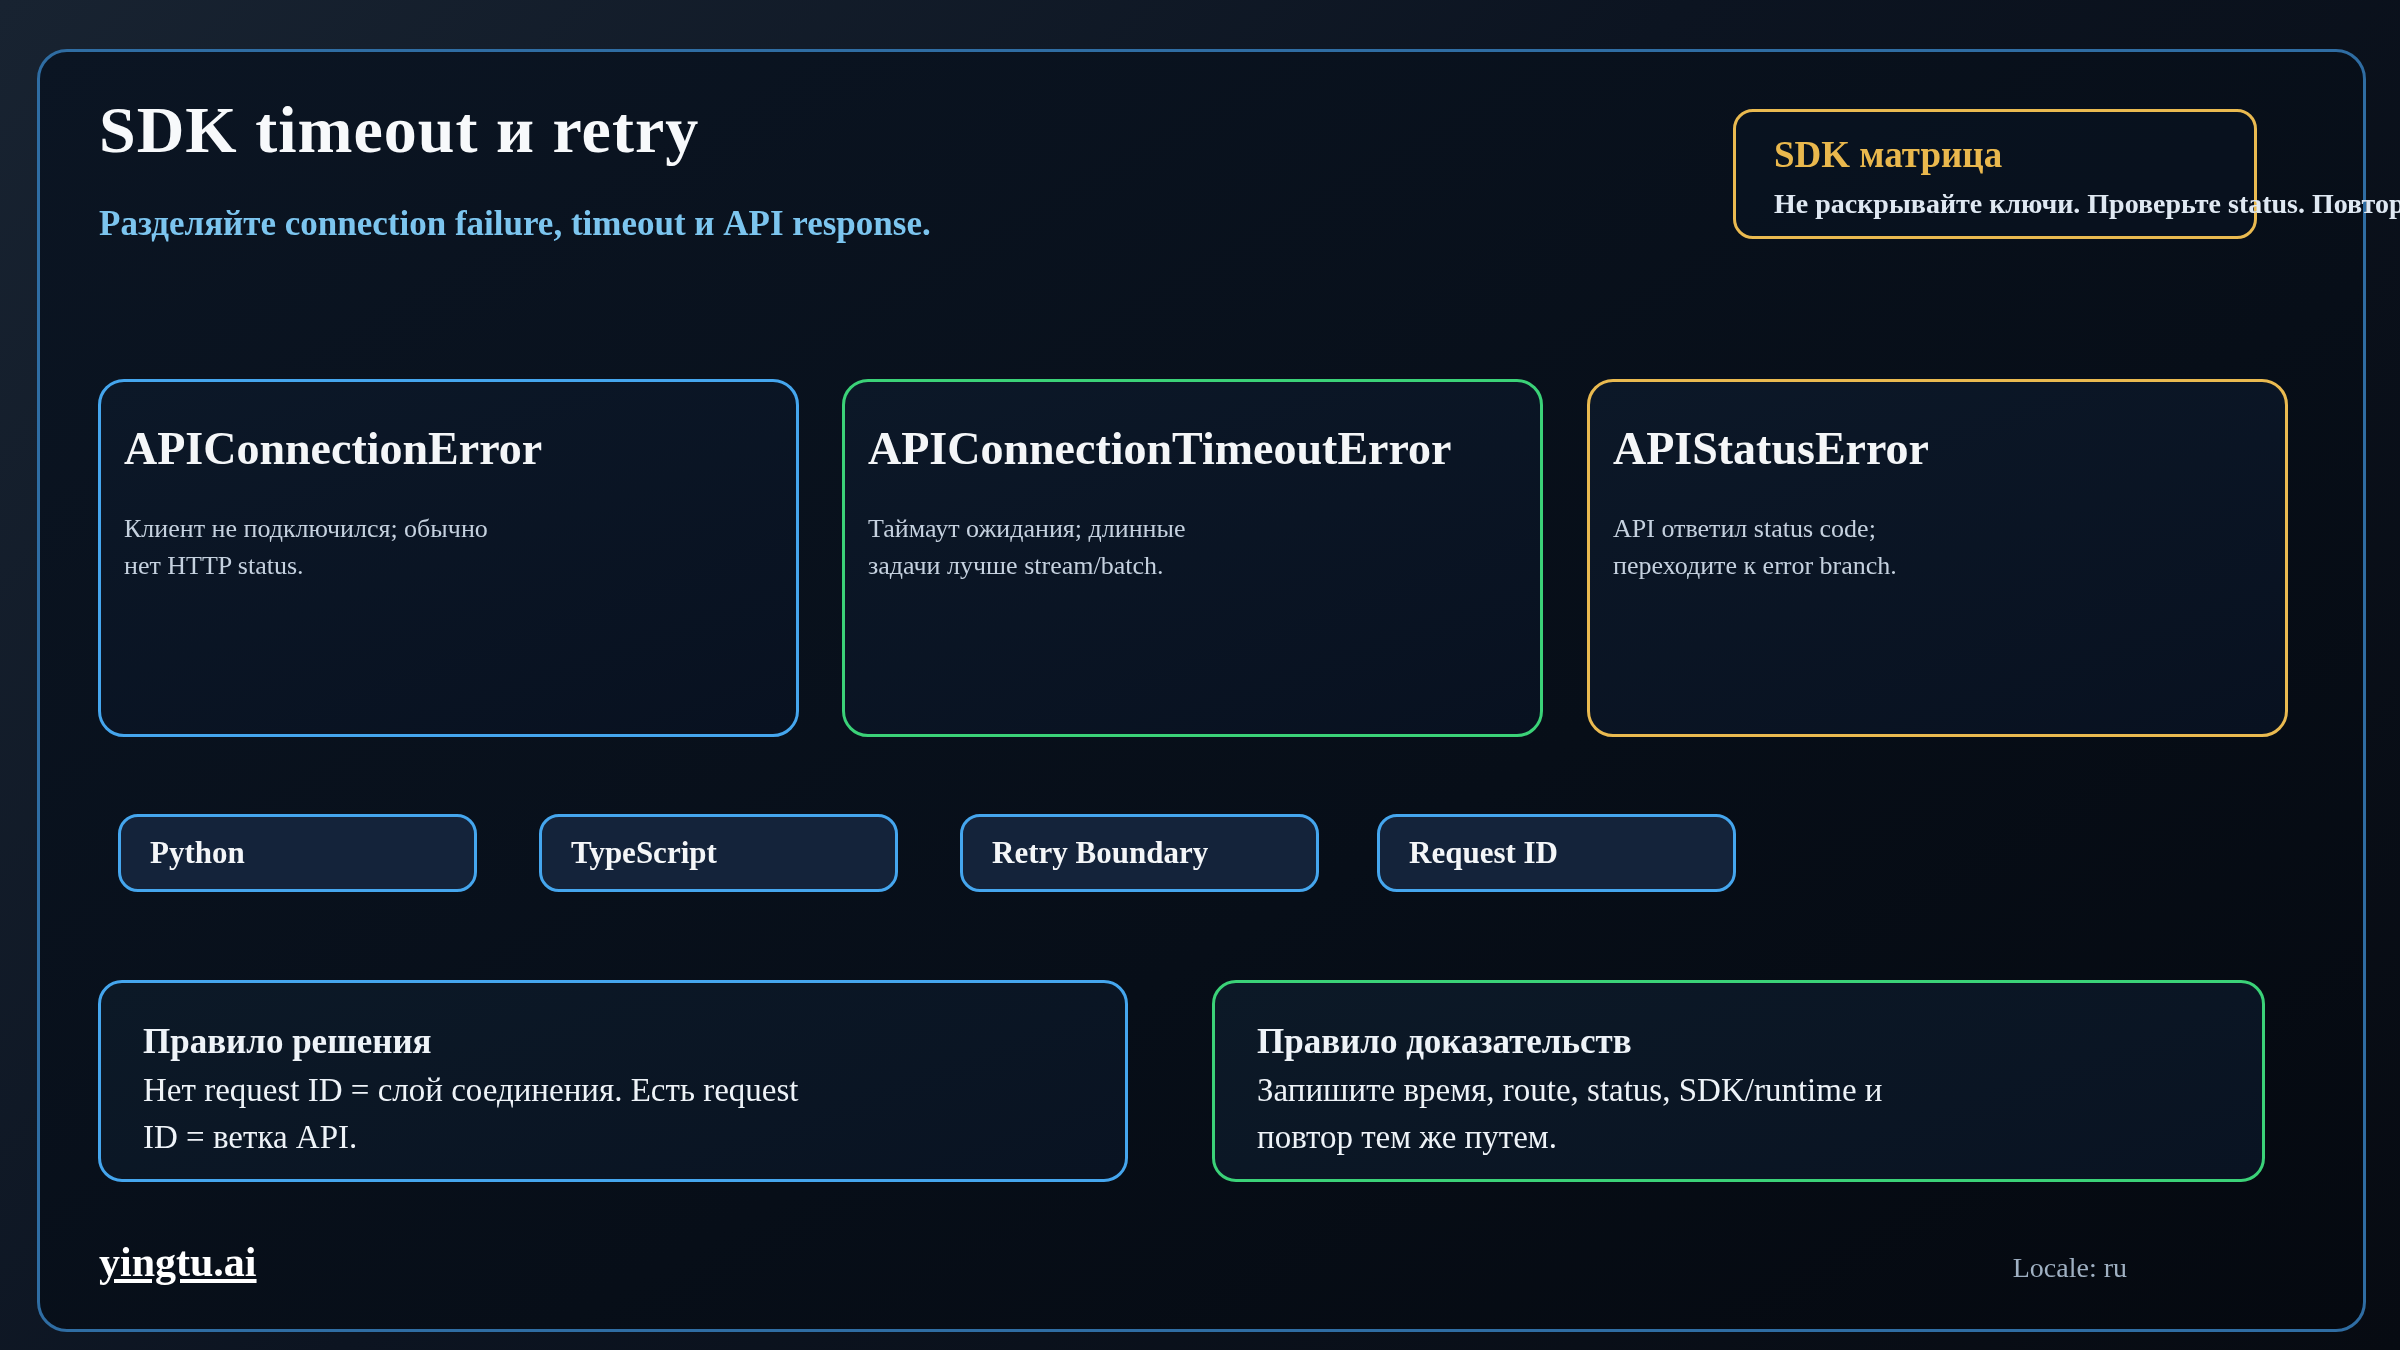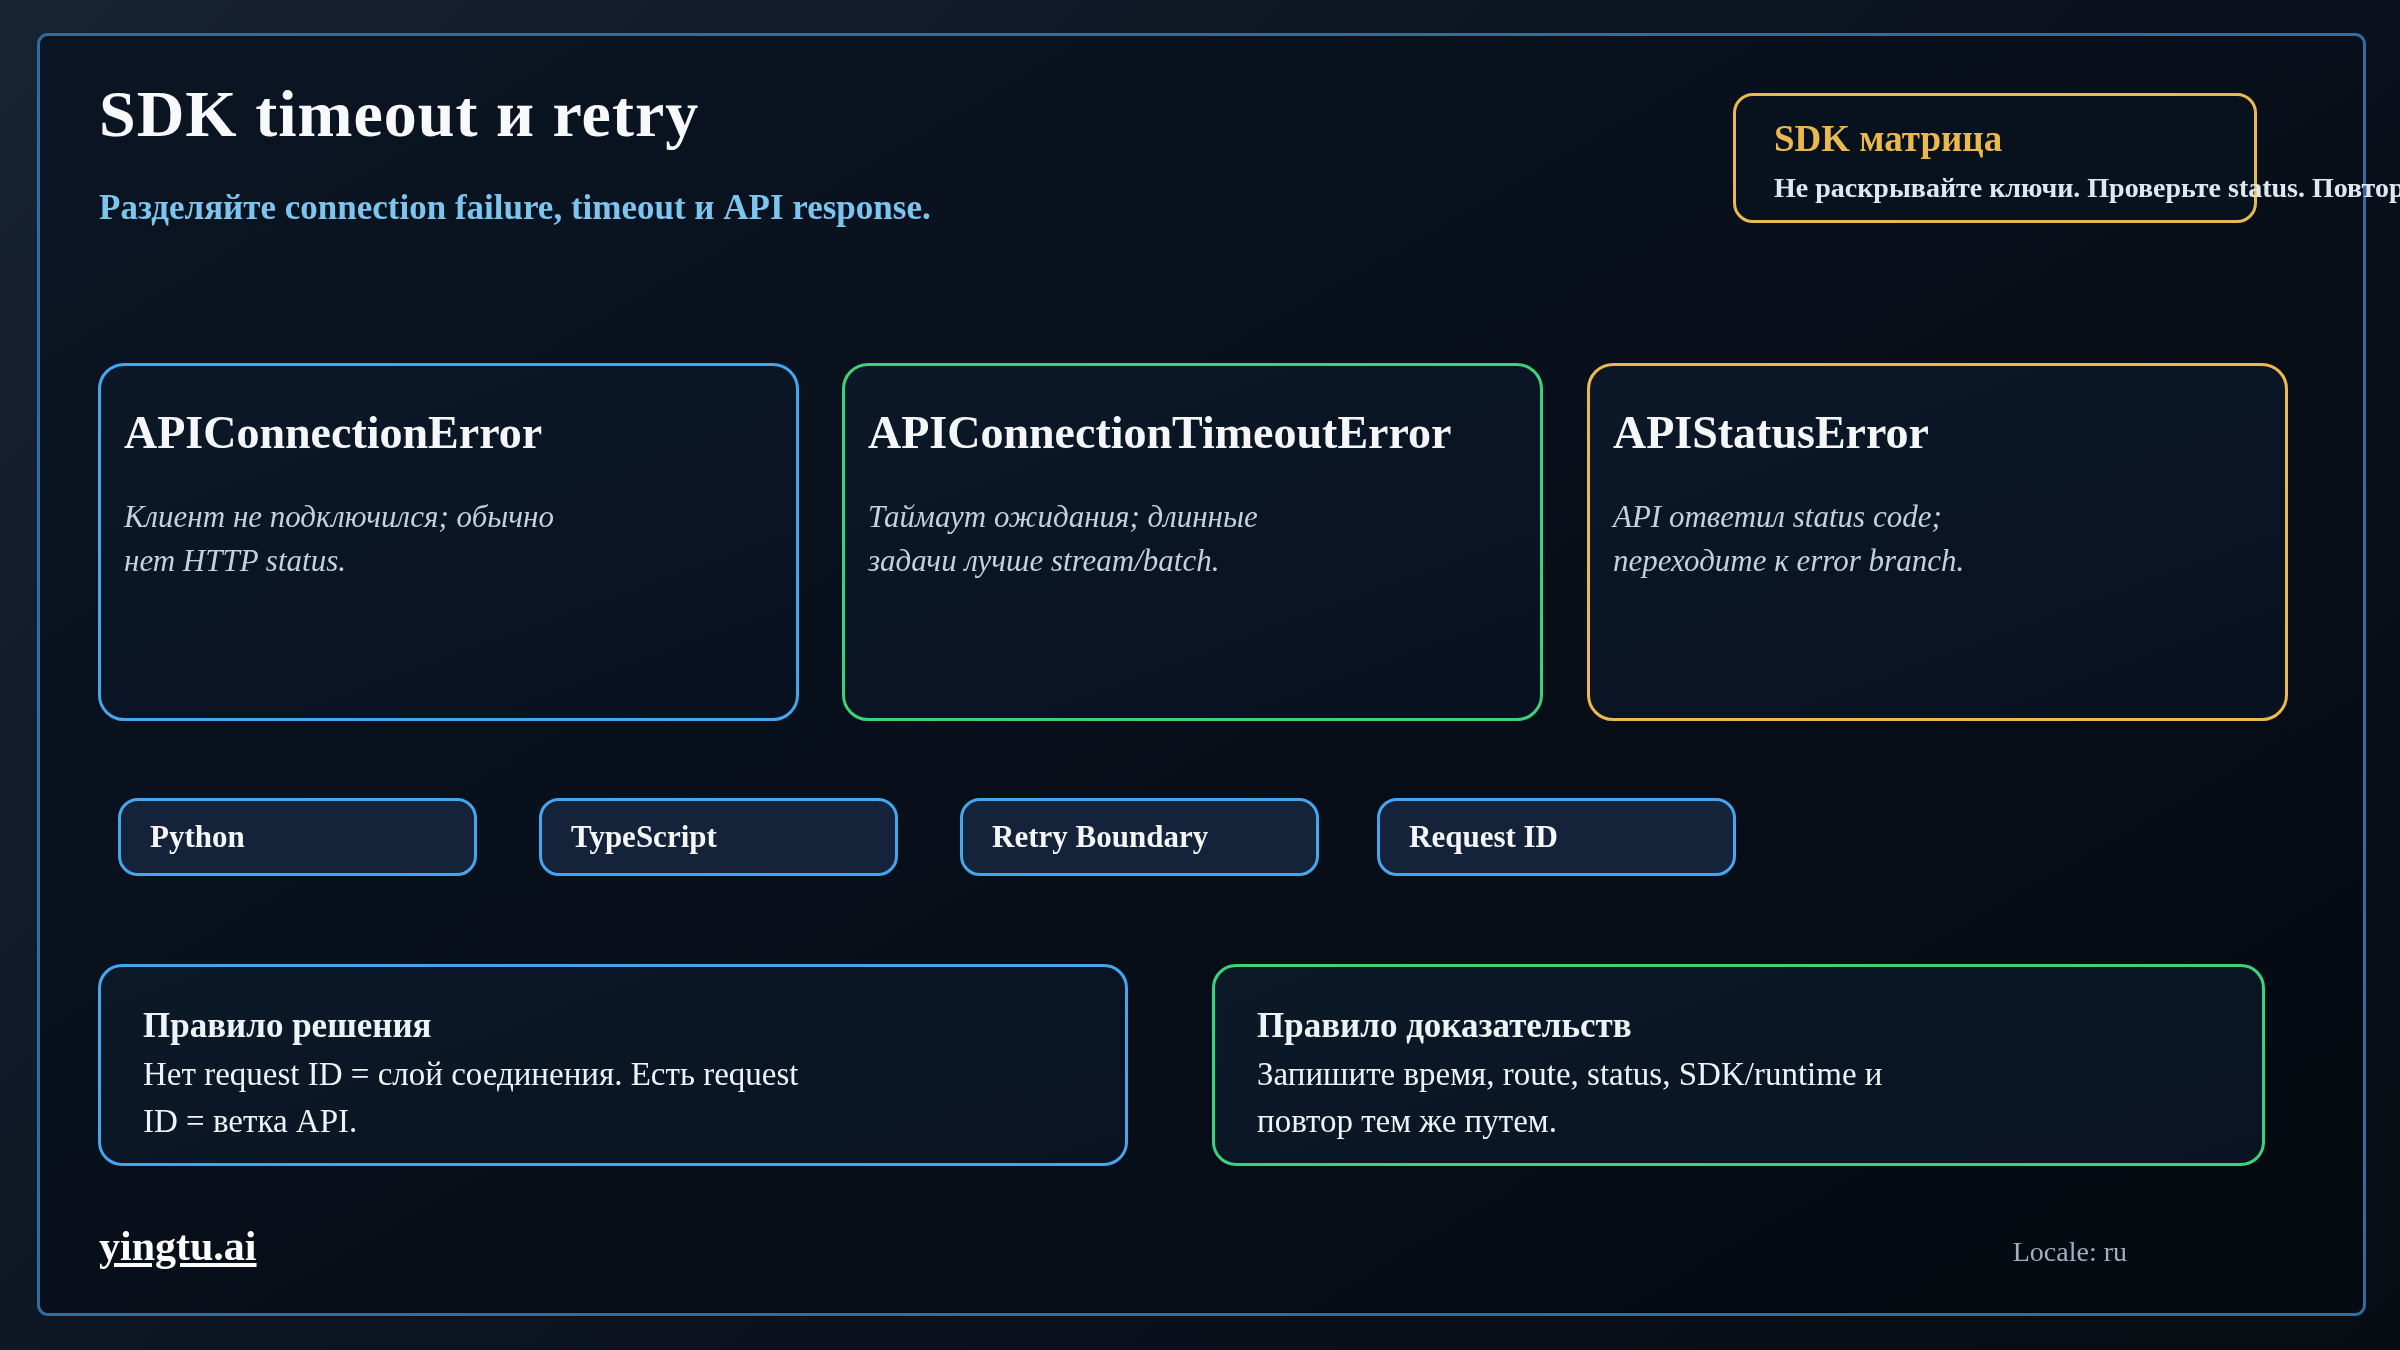--- a/index.html
+++ b/index.html
@@ -6,24 +6,24 @@
   body {
     width: 2400px; height: 1350px;
     overflow: hidden;
     position: relative;
     background: linear-gradient(135deg, #182331 0%, #0c1421 45%, #070b12 100%);
     font-family: "Liberation Serif", "DejaVu Serif", serif;
     color: #f4f6f8;
   }
   .frame {
     position: absolute;
-    left: 37px; top: 33px;
+    left: 37px; top: 49px;
     width: 2323px; height: 1277px;
     border: 3px solid #2f6da3;
-    border-radius: 11px;
+    border-radius: 30px;
     background: linear-gradient(150deg, #0b1523 0%, #070e18 60%, #050910 100%);
   }
   .page-title {
     position: absolute; left: 59px; top: 40px;
     font-size: 66px; font-weight: bold; color: #f7f9fb;
     letter-spacing: 1px; white-space: nowrap;
   }
   .page-subtitle {
     position: absolute; left: 59px; top: 152px;
     font-size: 35px; font-weight: bold; color: #7cc5ef;
@@ -55,22 +55,22 @@
     border-radius: 26px;
     background: linear-gradient(160deg, #0c1828 0%, #081120 100%);
     padding: 40px 23px;
   }
   .card-title {
     font-size: 46px; font-weight: bold; color: #f4f6f8;
     white-space: nowrap;
   }
   .card-body {
     margin-top: 36px;
-    font-size: 31px; color: #c5d1df;
-    line-height: 1.42; white-space: pre-line; font-style: italic;
+    font-size: 26px; color: #c5d1df;
+    line-height: 1.42; white-space: pre-line;
   }
   .chip {
     position: absolute; top: 762px;
     width: 359px; height: 78px;
     box-sizing: border-box;
     border: 3px solid #45a6ee;
     border-radius: 20px;
     background: #14233a;
     display: flex; align-items: center;
     padding-left: 29px;

